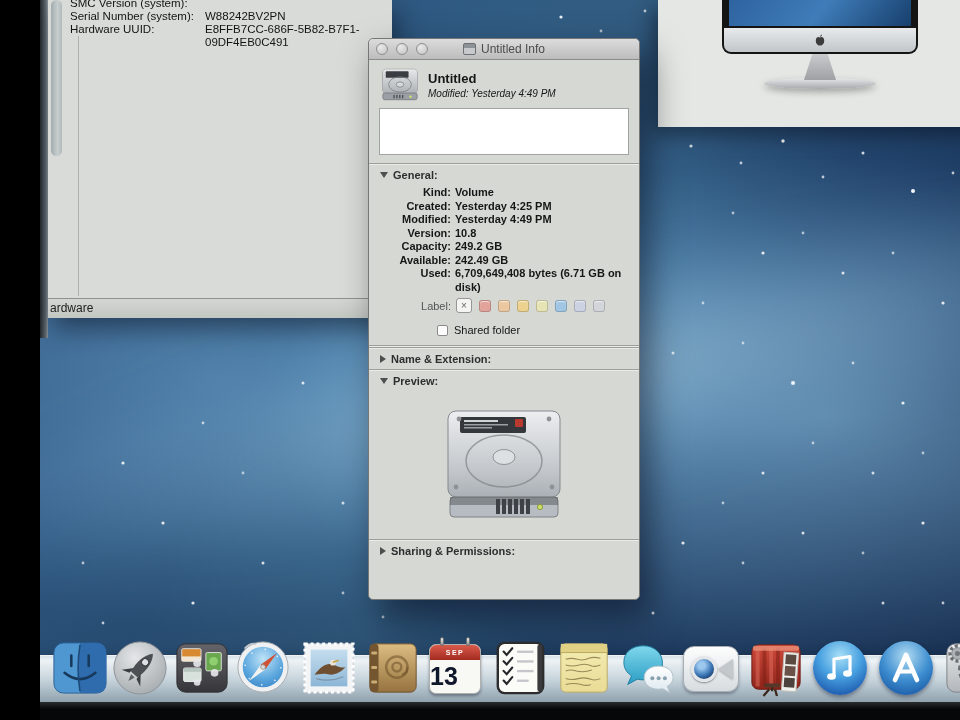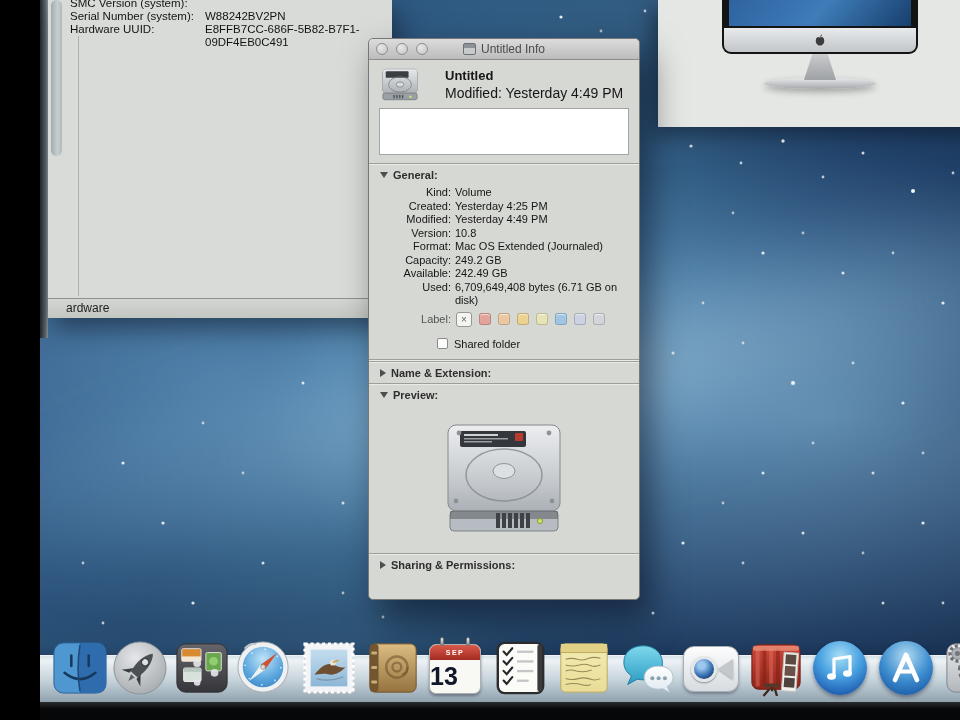--- a/index.html
+++ b/index.html
@@ -54,21 +54,21 @@
     background:#d8dbd7; box-shadow:6px 10px 24px rgba(0,0,10,.45); font-size:11.5px; color:#141414; }
   .sysinfo .scrollpill { position:absolute; left:3px; top:0; width:11px; height:156px;
     border-radius:6px; background:linear-gradient(to right,#98a2a6,#c4cccd 60%,#aab2b4); opacity:.85; }
   .sysinfo .vline { position:absolute; left:30px; top:36px; bottom:22px; width:1px; background:#aeb2ae; }
   .sysinfo .rows { position:absolute; left:22px; top:-3px; right:4px; }
   .sysinfo .row { display:flex; line-height:13px; }
   .sysinfo .row .lab { width:135px; flex-shrink:0; }
   .sysinfo .row .val { flex:1; }
   .sysinfo .footer { position:absolute; left:0; right:0; bottom:0; height:20px;
     background:linear-gradient(#d3d6d2,#c3c7c2); border-top:1px solid #8e928e;
-    line-height:19px; padding-left:18px; font-size:12px; color:#222; }
+    line-height:19px; padding-left:2px; font-size:12px; color:#222; }
   
   .about { position:absolute; left:618px; top:0; width:342px; height:127px;
     background:#e4e7e3; box-shadow:-6px 8px 20px rgba(0,0,10,.4); overflow:visible; }
   .about .clip { position:absolute; inset:0; overflow:hidden; }
   .imac { position:absolute; left:62px; top:-36px; width:200px; }
   .imac-screen { position:relative; width:196px; height:90px; margin:0 auto; background:#141414;
     border-radius:9px; overflow:hidden; }
   .imac-display { position:absolute; left:7px; top:7px; right:7px; bottom:28px;
     background:linear-gradient(130deg,#2a5d9a,#3f7cb8 55%,#173f6d); }
   .imac-chin { position:absolute; left:2px; right:2px; bottom:2px; height:24px;
@@ -92,36 +92,36 @@
   .info-titlebar { position:relative; height:21px; background:linear-gradient(#dcdcdc,#bcbcbc);
     border-bottom:1px solid #8d8d8d; border-radius:4px 4px 0 0; }
   .tl-group { position:absolute; left:7px; top:4px; display:flex; gap:8px; }
   .tl { width:12px; height:12px; border-radius:50%; border:1.5px solid #8e8e8e;
     background:radial-gradient(circle at 35% 30%, #e8e8e8, #c4c4c4); }
   .info-title { height:100%; display:flex; align-items:center; justify-content:center; gap:5px;
     font-size:12px; color:#4c4c4c; }
   .proxy-icon { width:13px; height:12px; border-radius:2px;
     background:linear-gradient(#8d9298 45%, #c6cacd 45%); border:1px solid #6c7074; }
   .info-body { padding:5px 8px 0; }
-  .file-header { display:flex; align-items:center; gap:26px; padding:3px 0 7px 4px; }
+  .file-header { display:flex; align-items:center; gap:9px; padding:3px 0 7px 4px; }
   .file-header .fname { font-weight:bold; font-size:13px; }
-  .file-header .fmod { font-size:14px; margin-top:2px; }
+  .file-header .fmod { font-size:10px; margin-top:2px;font-style:italic; }
   .spot-bar { height:17px; margin:0 1px; border:1px solid #6b6b6b; border-radius:2px;
     background:linear-gradient(#a5a5a5,#787878); display:flex; align-items:center; gap:5px;
     padding-left:5px; color:#fff; font-weight:bold; font-size:10.5px;
     text-shadow:0 -1px 1px rgba(0,0,0,.35); }
   .tri-down-w { width:0; height:0; border-left:4px solid transparent; border-right:4px solid transparent; border-top:6px solid #fff; }
   .tri-down-d { width:0; height:0; border-left:4px solid transparent; border-right:4px solid transparent; border-top:6px solid #4e4e4e; }
   .tri-right-d { width:0; height:0; border-top:4px solid transparent; border-bottom:4px solid transparent; border-left:6px solid #4e4e4e; }
   .comment-box { height:47px; margin:0 2px; background:#fff; border:1px solid #a3a3a3; }
   .rule { height:0; border-top:1px solid #9ba09b; border-bottom:1px solid #e9ebe6; margin:0 -8px; }
   .sec-head { display:flex; align-items:center; gap:5px; font-weight:bold; font-size:11px;
     color:#2e2e2e; padding:4px 0 4px 3px; }
   .kv-list { padding:1px 0 2px 0; }
-  .kv { display:flex; line-height:13.5px; }
+  .kv { display:flex; line-height:13.5px;font-weight:bold; }
   .kv .k { width:74px; text-align:right; flex-shrink:0; }
   .kv .v { margin-left:4px; flex:1; }
   .label-row { display:flex; align-items:center; margin-top:2px; }
   .label-key { width:74px; text-align:right; color:#555; flex-shrink:0; }
   .label-clear { width:16px; height:15px; margin-left:5px; border:1px solid #969696; border-radius:3px;
     background:#f4f4f1; color:#666; font-size:10px; line-height:13px; text-align:center; }
   .swatch { width:12px; height:12px; margin-left:7px; border-radius:3px;
     border:1px solid rgba(0,0,0,.18); box-shadow:inset 0 1px 1px rgba(255,255,255,.6); }
   .shared-row { display:flex; align-items:center; gap:6px; margin:11px 0 9px 60px; }
   .checkbox { width:11px; height:11px; background:#fdfdfd; border:1px solid #8b8b8b; border-radius:2px; }
@@ -264,24 +264,20 @@
           </div>
         <div class="kv">
             <span class="k">Modified:</span>
             <span class="v">Yesterday 4:49 PM</span>
           </div>
         <div class="kv">
             <span class="k">Version:</span>
             <span class="v">10.8</span>
           </div>
         <div class="kv">
-            <span class="k">Format:</span>
-            <span class="v">Mac OS Extended (Journaled)</span>
-          </div>
-        <div class="kv">
             <span class="k">Capacity:</span>
             <span class="v">249.2 GB</span>
           </div>
         <div class="kv">
             <span class="k">Available:</span>
             <span class="v">242.49 GB</span>
           </div>
         <div class="kv">
             <span class="k">Used:</span>
             <span class="v">6,709,649,408 bytes (6.71 GB on disk)</span>

